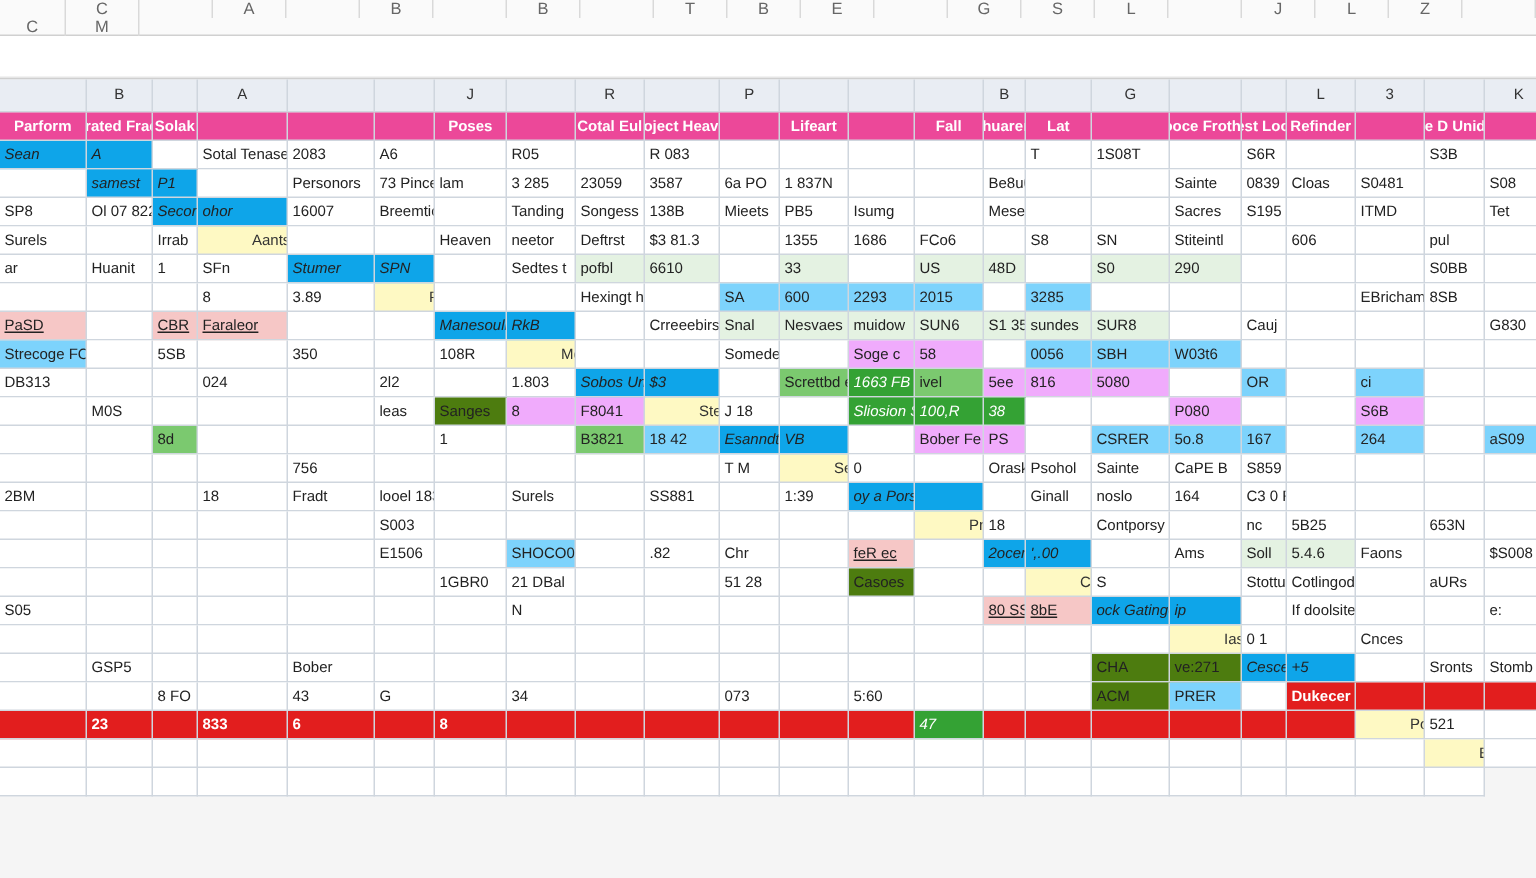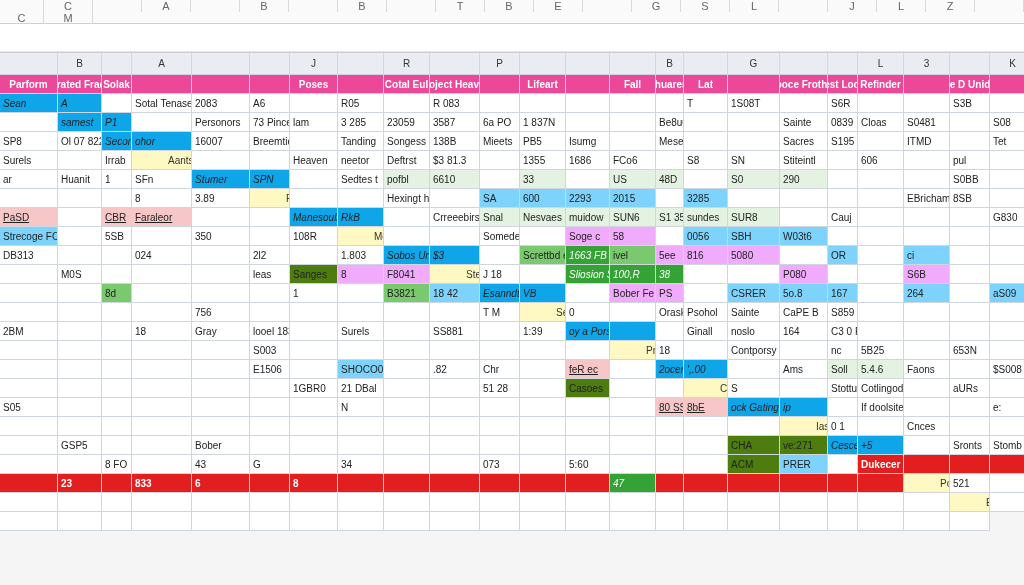--- a/index.html
+++ b/index.html
@@ -393,21 +393,21 @@
     <div class="cell  ">CaPE B</div>
     <div class="cell  ">S859</div>
     <div class="cell  "></div>
     <div class="cell  "></div>
     <div class="cell  "></div>
     <div class="cell  "></div>
     <div class="cell  ">2BM</div>
     <div class="cell  "></div>
     <div class="cell  "></div>
     <div class="cell  ">18</div>
-    <div class="cell  ">Gray</div>
+    <div class="cell  ">Fradt</div>
     <div class="cell  ">looel 1838</div>
     <div class="cell  "></div>
     <div class="cell  ">Surels</div>
     <div class="cell  "></div>
     <div class="cell  ">SS881</div>
     <div class="cell  "></div>
     <div class="cell  ">1:39</div>
     <div class="cell blu-left">oy a Porsil</div>
     <div class="cell blu-left "></div>
     <div class="cell  "></div>

